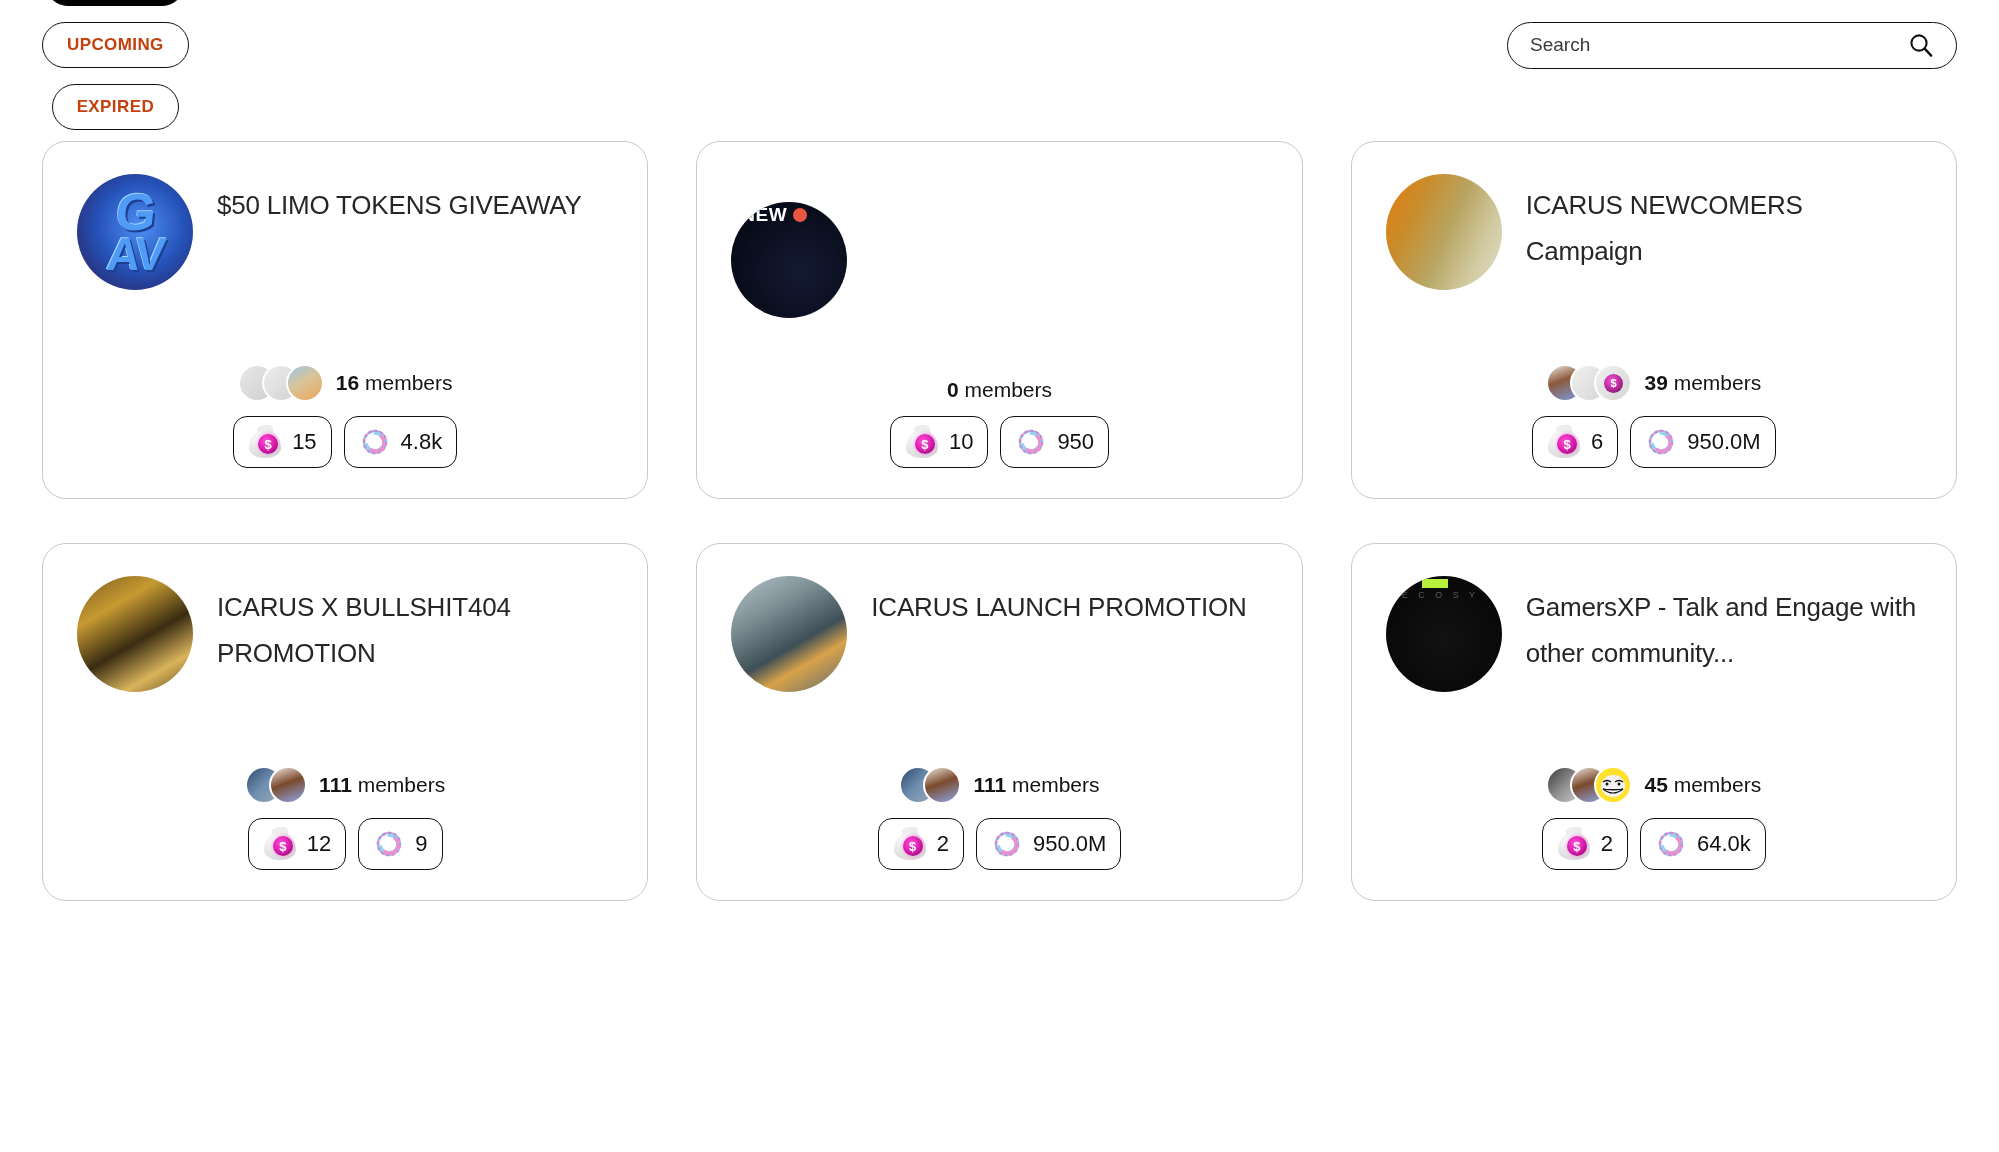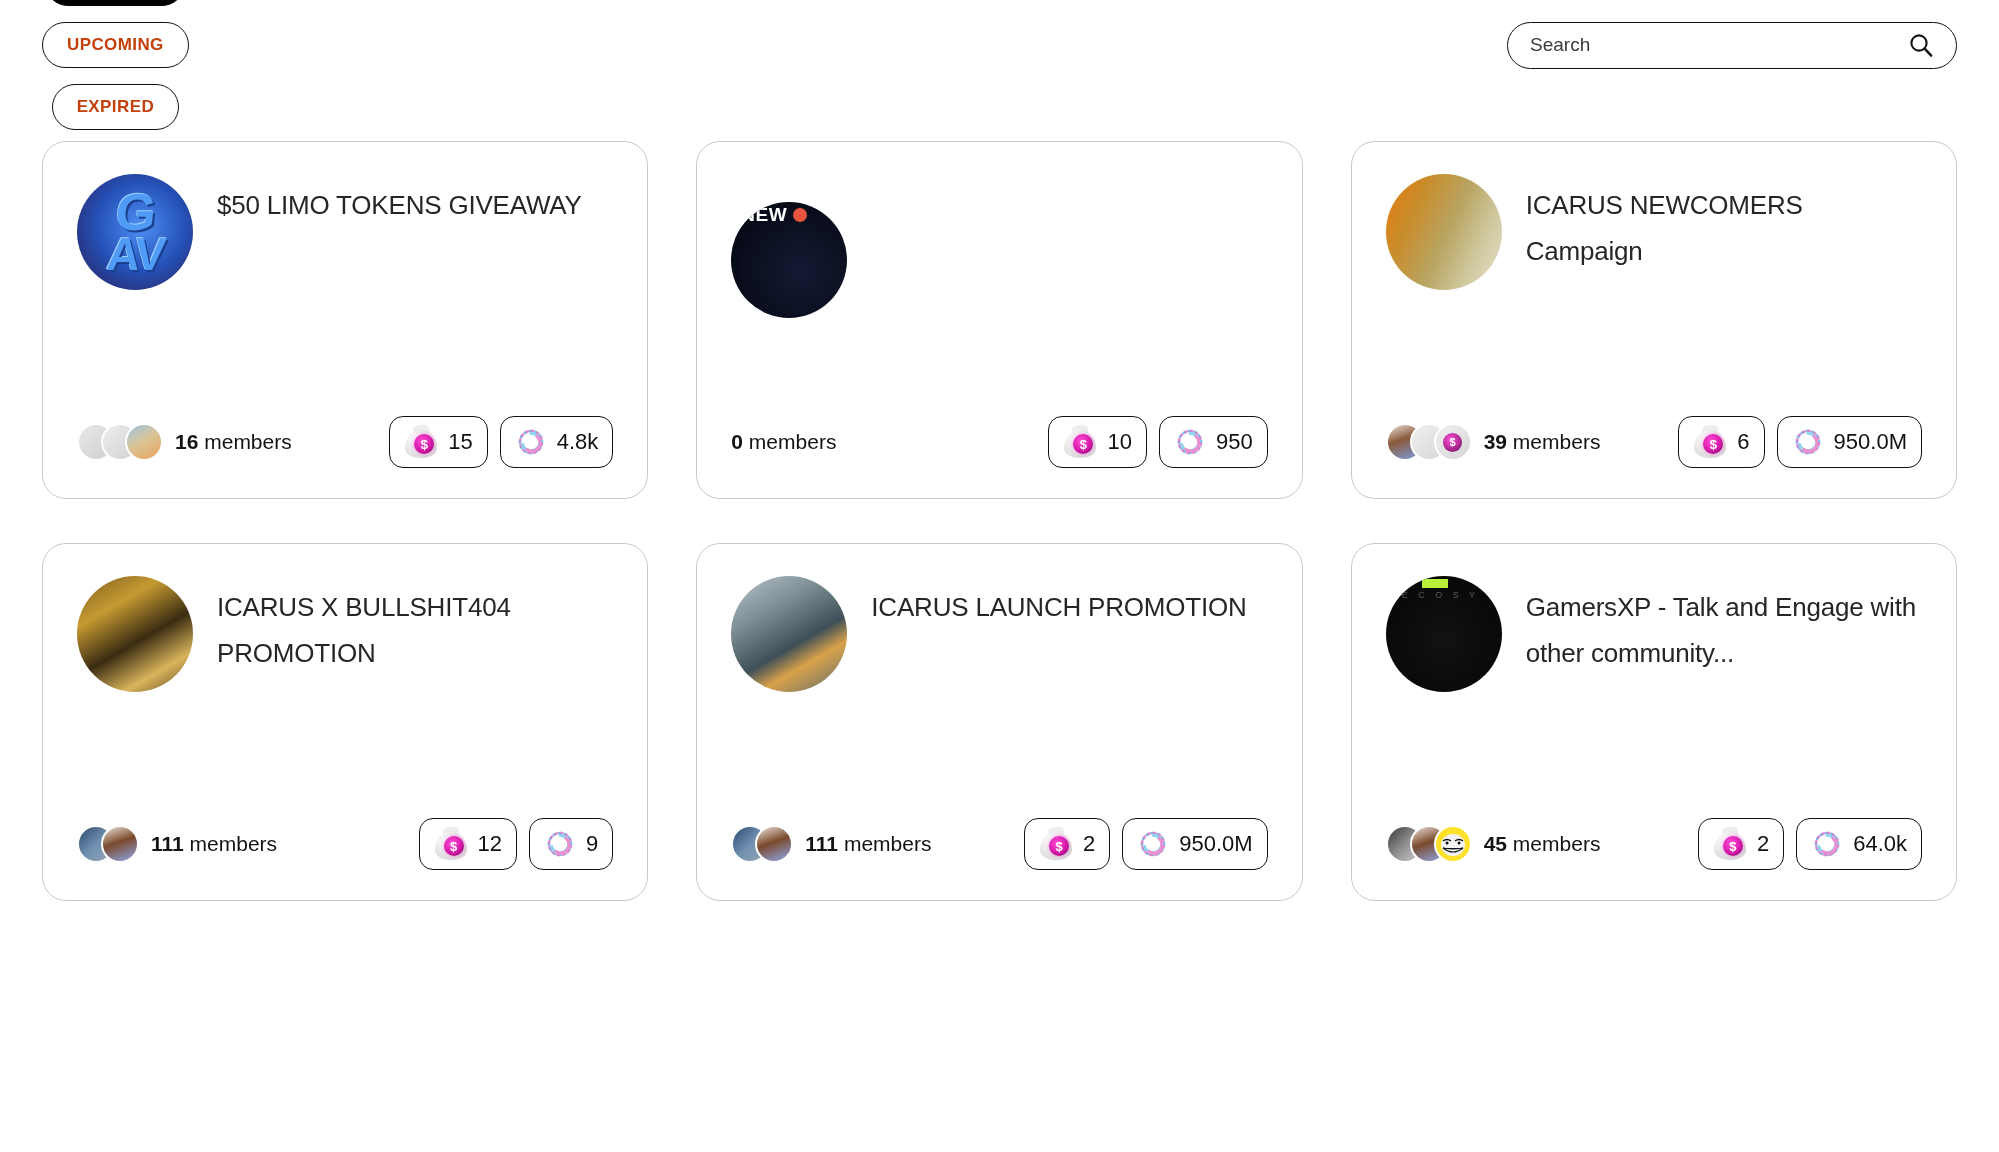--- a/index.html
+++ b/index.html
@@ -183,20 +183,21 @@
     letter-spacing: -0.2px;
     padding-top: 8px;
     font-family: "Liberation Sans", sans-serif;
   }
 
   .card-bottom {
     display: flex;
     align-items: center;
     justify-content: space-between;
     gap: 14px;
+    flex-direction: column;
   }
 
   .members { display: flex; align-items: center; gap: 12px; }
   .avatar-stack { display: flex; align-items: center; }
   .avatar-stack .av {
     width: 38px; height: 38px;
     border-radius: 50%;
     border: 2px solid #ffffff;
     margin-left: -14px;
     background: #d8d8d8;

